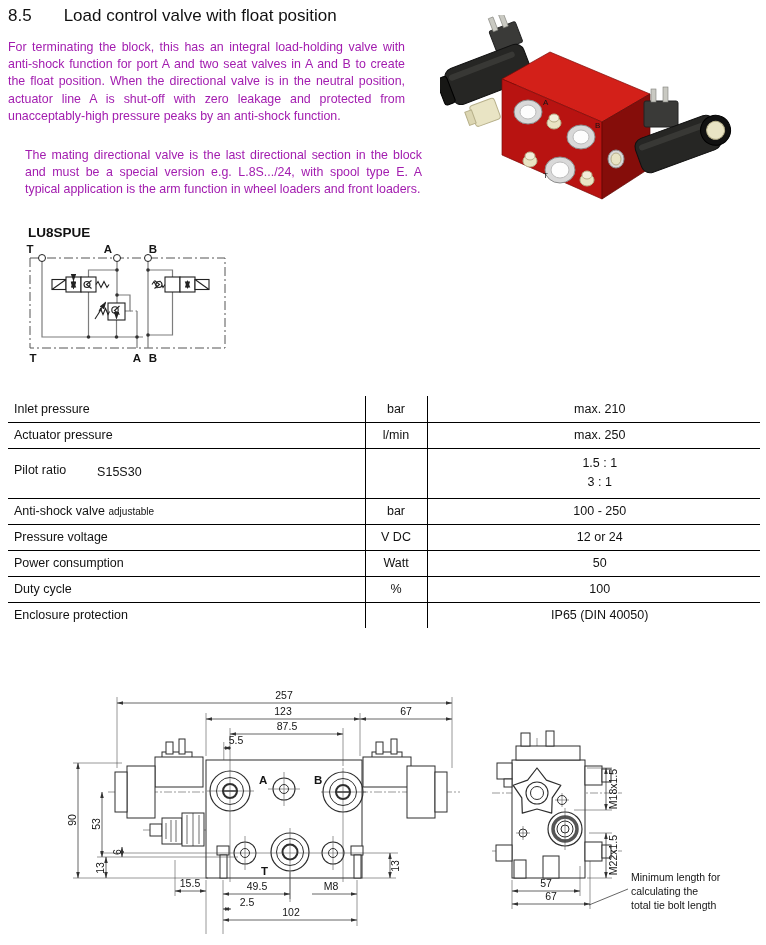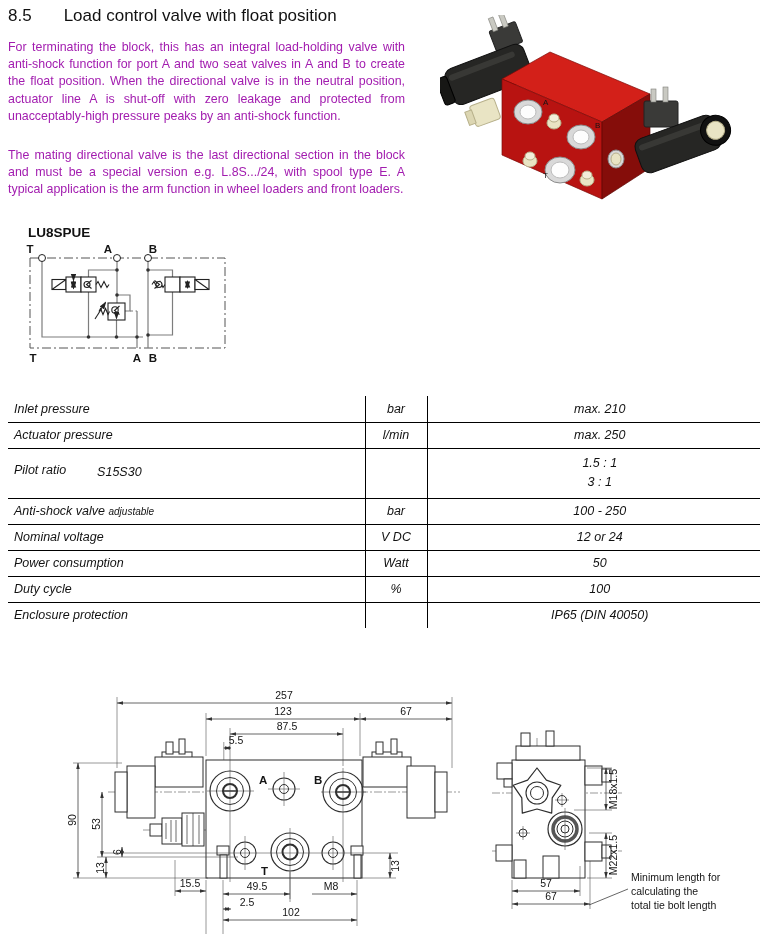--- a/index.html
+++ b/index.html
@@ -2,30 +2,30 @@
 <html><head>
 <meta charset="utf-8">
 <style>
   * { margin:0; padding:0; box-sizing:border-box; }
   body { background:#fff; font-family:"Liberation Sans", sans-serif; color:#1a1a1a; }
   .page { position:relative; width:766px; height:945px; background:#ffffff; overflow:hidden; }
 
   .heading { position:absolute; left:8px; top:6px; font-size:17px; display:flex; gap:32px; color:#111; }
   .para { position:absolute; left:8px; width:397px; font-size:12.4px; line-height:17.2px; text-align:justify; color:#a21caf; }
   #para1 { top:39px; }
-  #para2 { top:147px; }
+  #para2 { top:147px;margin-left:17px; }
 
   .model-label { position:absolute; left:28px; top:225px; font-size:13.5px; font-weight:bold; color:#111; }
 
   svg text { font-family:"Liberation Sans", sans-serif; fill:#151515; }
   .dimtext { font-size:10.5px; }
   .portlbl { font-size:11.5px; font-weight:bold; }
 
   table.specs { position:absolute; left:8px; top:396px; width:752px; border-collapse:collapse; font-size:12.5px; table-layout:fixed; color:#121212; }
-  table.specs td { border-bottom:1.4px solid #000; vertical-align:middle;font-style:italic; }
+  table.specs td { border-bottom:1.4px solid #000; vertical-align:middle; }
   table.specs tr:last-child td { border-bottom:none; }
   td.c-label { width:357px; padding-left:6px; }
   td.c-unit  { width:62px; border-left:1.1px solid #000; border-right:1.1px solid #000; text-align:center; }
   td.c-value { text-align:center;padding-left:12px; }
   tr.r-std { height:26px; }
   tr.r-dbl { height:50px; }
   .small-suffix { font-size:10px; }
   .pilot-wrap { display:flex; }
   .pilot-codes { margin-left:31px; display:flex; flex-direction:row; line-height:1.55; }
   .dbl-val { display:flex; flex-direction:column; line-height:1.55; align-items:center; }
@@ -220,21 +220,21 @@
     </tr>
     <tr class="r-std">
       <td class="c-label">
         <span>Anti-shock valve</span>
         <span class="small-suffix">adjustable</span>
       </td>
       <td class="c-unit">bar</td>
       <td class="c-value">100 - 250</td>
     </tr>
     <tr class="r-std">
-      <td class="c-label">Nominal voltage</td>
+      <td class="c-label">Pressure voltage</td>
       <td class="c-unit">V DC</td>
       <td class="c-value">12 or 24</td>
     </tr>
     <tr class="r-std">
       <td class="c-label">Power consumption</td>
       <td class="c-unit">Watt</td>
       <td class="c-value">50</td>
     </tr>
     <tr class="r-std">
       <td class="c-label">Duty cycle</td>

